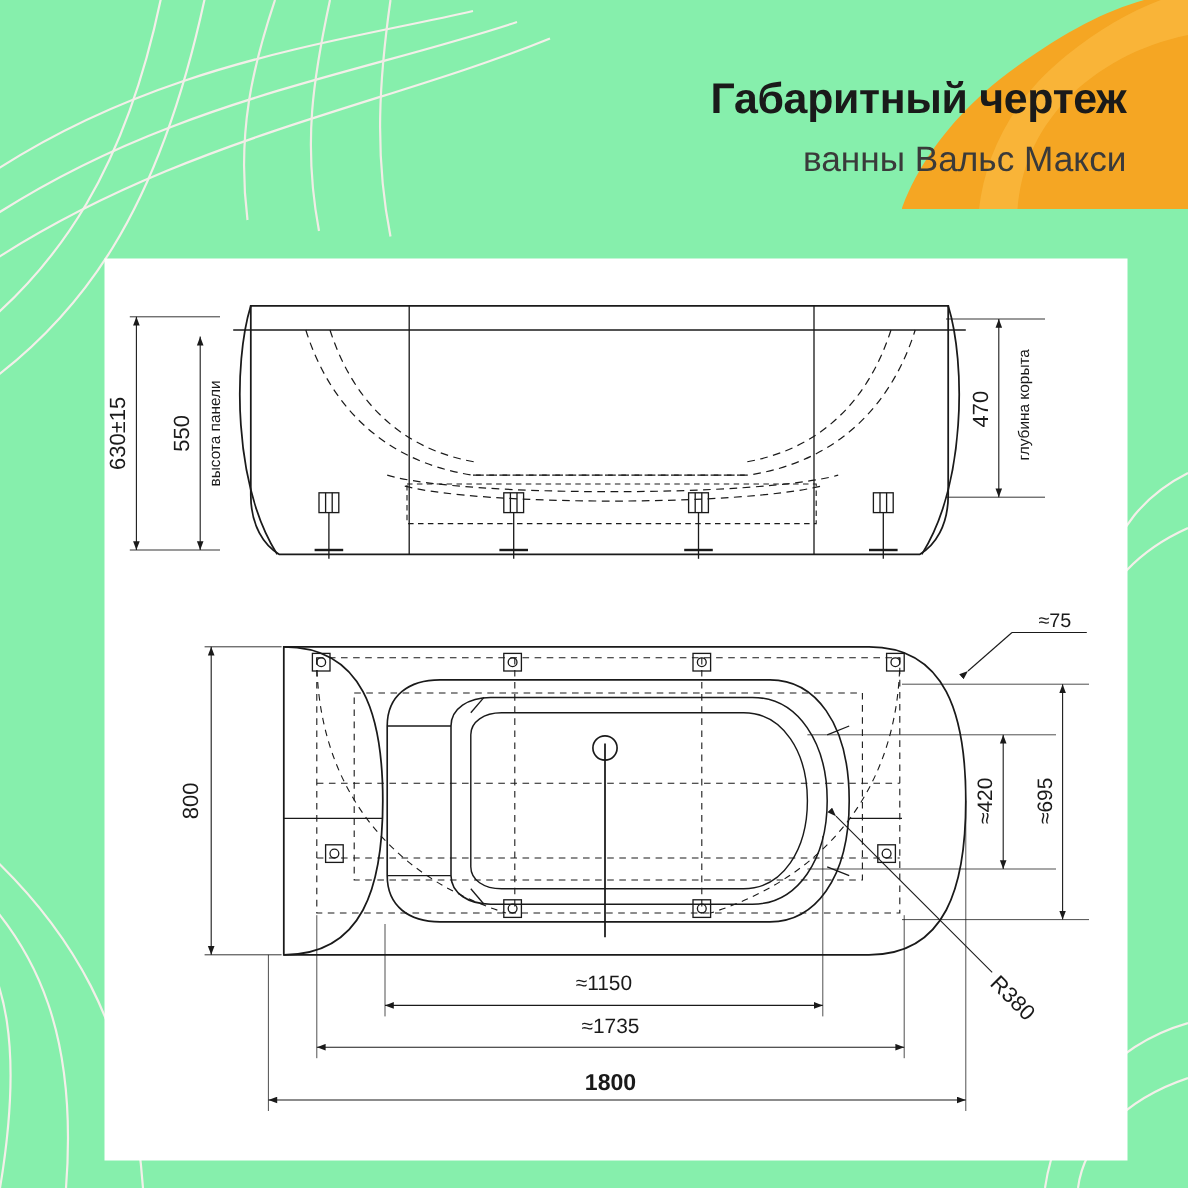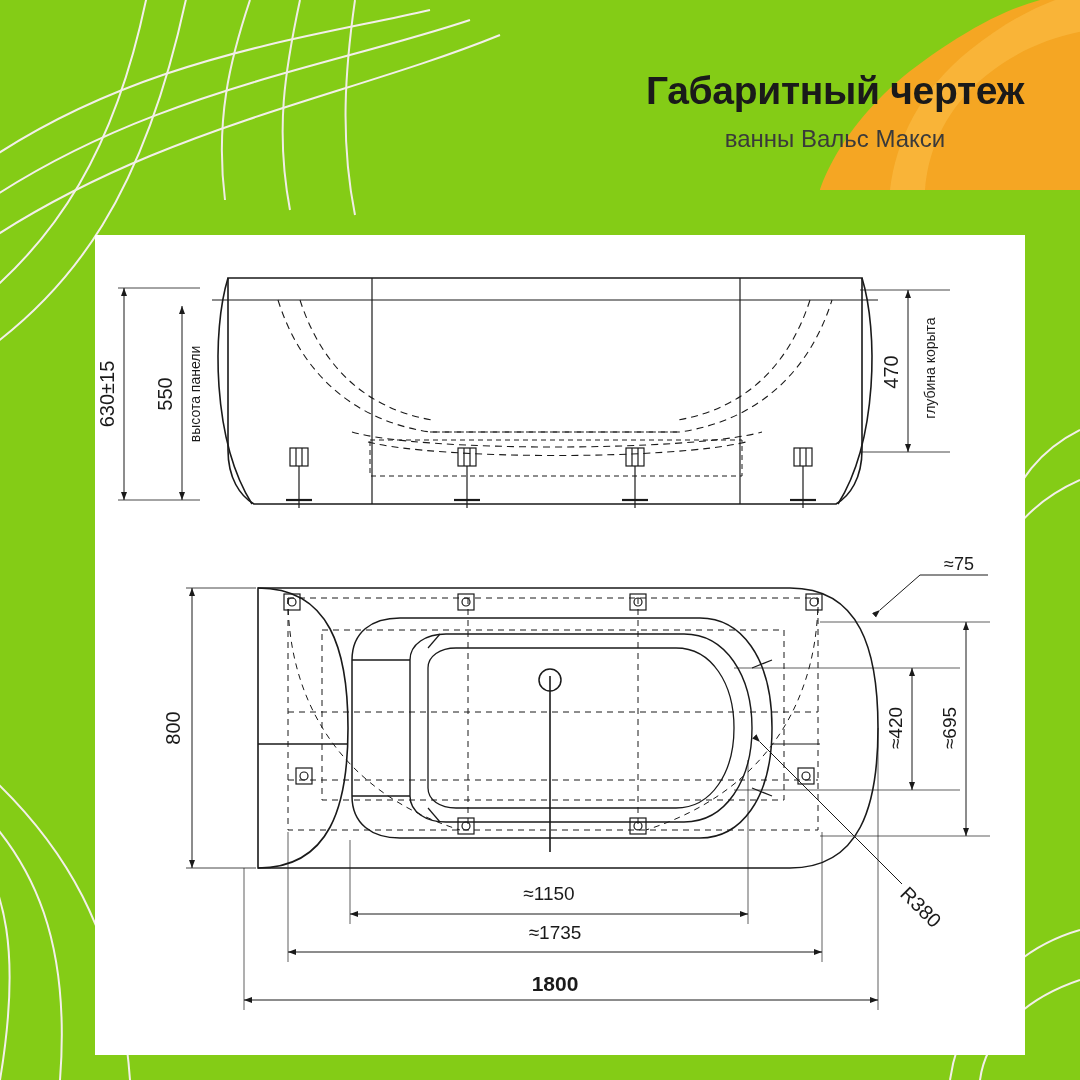--- a/index.html
+++ b/index.html
@@ -11,21 +11,21 @@
     height: 1080px;
     background: #ffffff;
     font-family: "Liberation Sans", sans-serif;
     overflow: hidden;
     position: relative;
   }
   #page {
     position: relative;
     width: 1080px;
     height: 1080px;
-    background: #84cc16;
+    background: #86efac;
     overflow: hidden;
   }
   
   .bg-swirls {
     position: absolute;
     left: 0; top: 0;
     width: 1080px; height: 1080px;
     pointer-events: none;
   }
   .orange-blob {
@@ -45,25 +45,24 @@
     z-index: 5;
   }
   .header .title {
     font-size: 39px;
     font-weight: bold;
     color: #1a1a1a;
     letter-spacing: -0.3px;
     line-height: 1.1;
   }
   .header .subtitle {
-    font-size: 24px;
+    font-size: 32px;
     color: #3a3a3a;
     margin-top: 12px;
     line-height: 1.2;
-    text-align: center;
   }
   
   .drawing-card {
     position: absolute;
     left: 95px;
     top: 235px;
     width: 930px;
     height: 820px;
     background: #ffffff;
     z-index: 2;

